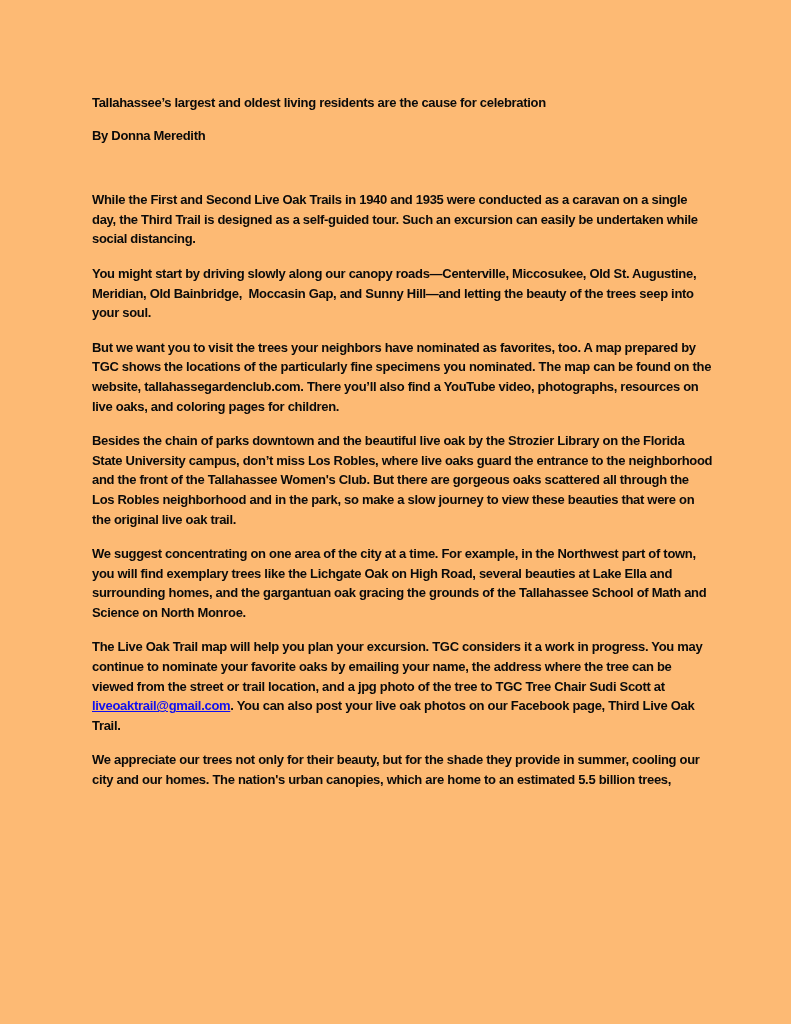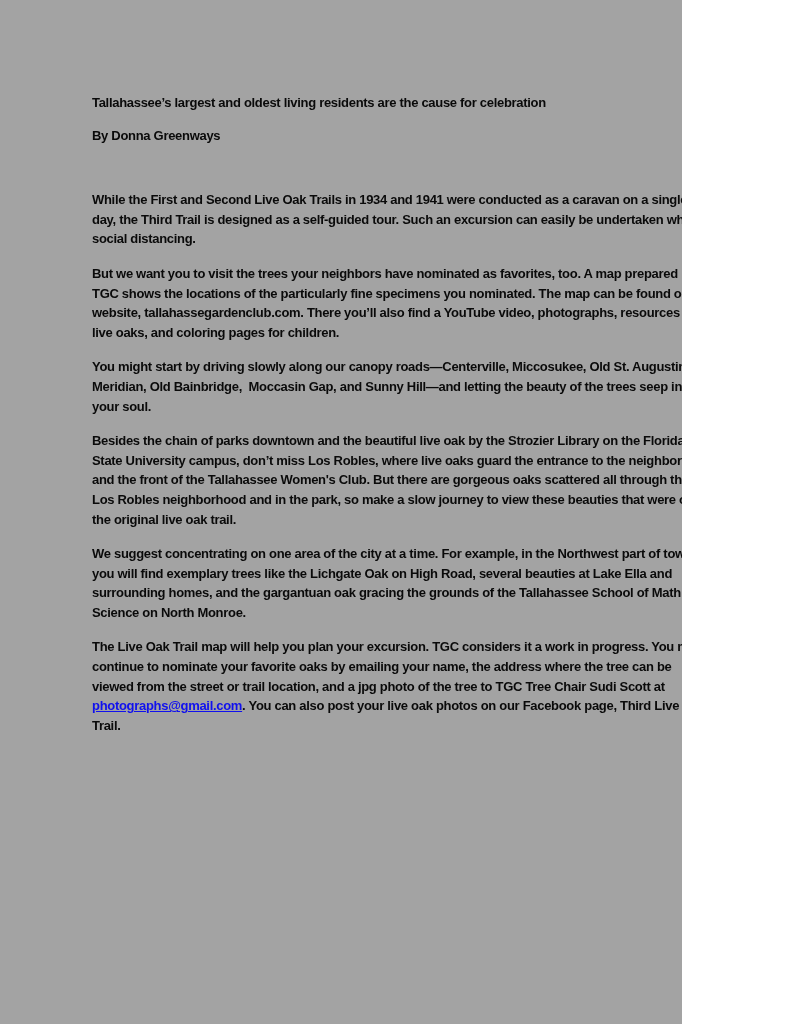--- a/index.html
+++ b/index.html
@@ -2,23 +2,23 @@
 <html><head>
 <meta charset="utf-8">
 <style>
   html, body {
     margin: 0;
     padding: 0;
     background: #ffffff;
   }
   .page {
     position: relative;
-    width: 682px;
+    width: 791px;
     height: 1024px;
-    background: #a3a3a3;
+    background: #fdba74;
     overflow: hidden;
     font-family: "Liberation Sans", sans-serif;
     color: #0a0a0a;
   }
   .content {
     position: absolute;
     left: 92px;
     top: 93px;
     width: 660px;
     font-size: 13px;
@@ -41,42 +41,44 @@
     text-decoration: underline;
     cursor: pointer;
   }
 </style>
 </head>
 <body>
 
 <div class="page">
   <div class="content">
     <p class="title">Tallahassee’s largest and oldest living residents are the cause for celebration</p>
-    <p class="byline">By Donna Greenways</p>
+    <p class="byline">By Donna Meredith</p>
 
-    <p class="para">While the First and Second Live Oak Trails in 1934 and 1941 were conducted as a caravan on a single
+    <p class="para">While the First and Second Live Oak Trails in 1940 and 1935 were conducted as a caravan on a single
 day, the Third Trail is designed as a self-guided tour. Such an excursion can easily be undertaken while
 social distancing.</p>
+    <p class="para">You might start by driving slowly along our canopy roads—Centerville, Miccosukee, Old St. Augustine,
+Meridian, Old Bainbridge,  Moccasin Gap, and Sunny Hill—and letting the beauty of the trees seep into
+your soul.</p>
     <p class="para">But we want you to visit the trees your neighbors have nominated as favorites, too. A map prepared by
 TGC shows the locations of the particularly fine specimens you nominated. The map can be found on the
 website, tallahassegardenclub.com. There you’ll also find a YouTube video, photographs, resources on
 live oaks, and coloring pages for children.</p>
-    <p class="para">You might start by driving slowly along our canopy roads—Centerville, Miccosukee, Old St. Augustine,
-Meridian, Old Bainbridge,  Moccasin Gap, and Sunny Hill—and letting the beauty of the trees seep into
-your soul.</p>
     <p class="para">Besides the chain of parks downtown and the beautiful live oak by the Strozier Library on the Florida
 State University campus, don’t miss Los Robles, where live oaks guard the entrance to the neighborhood
 and the front of the Tallahassee Women's Club. But there are gorgeous oaks scattered all through the
 Los Robles neighborhood and in the park, so make a slow journey to view these beauties that were on
 the original live oak trail.</p>
     <p class="para">We suggest concentrating on one area of the city at a time. For example, in the Northwest part of town,
 you will find exemplary trees like the Lichgate Oak on High Road, several beauties at Lake Ella and
 surrounding homes, and the gargantuan oak gracing the grounds of the Tallahassee School of Math and
 Science on North Monroe.</p>
 
     <p class="para"><span>The Live Oak Trail map will help you plan your excursion. TGC considers it a work in progress. You may
 continue to nominate your favorite oaks by emailing your name, the address where the tree can be
 viewed from the street or trail location, and a jpg photo of the tree to TGC Tree Chair Sudi Scott at
-</span><a class="email" href="#">photographs@gmail.com</a><span>. You can also post your live oak photos on our Facebook page, Third Live Oak
+</span><a class="email" href="#">liveoaktrail@gmail.com</a><span>. You can also post your live oak photos on our Facebook page, Third Live Oak
 Trail.</span></p>
 
+    <p class="para">We appreciate our trees not only for their beauty, but for the shade they provide in summer, cooling our
+city and our homes. The nation's urban canopies, which are home to an estimated 5.5 billion trees,</p>
   </div>
 </div>
 
 </body></html>

